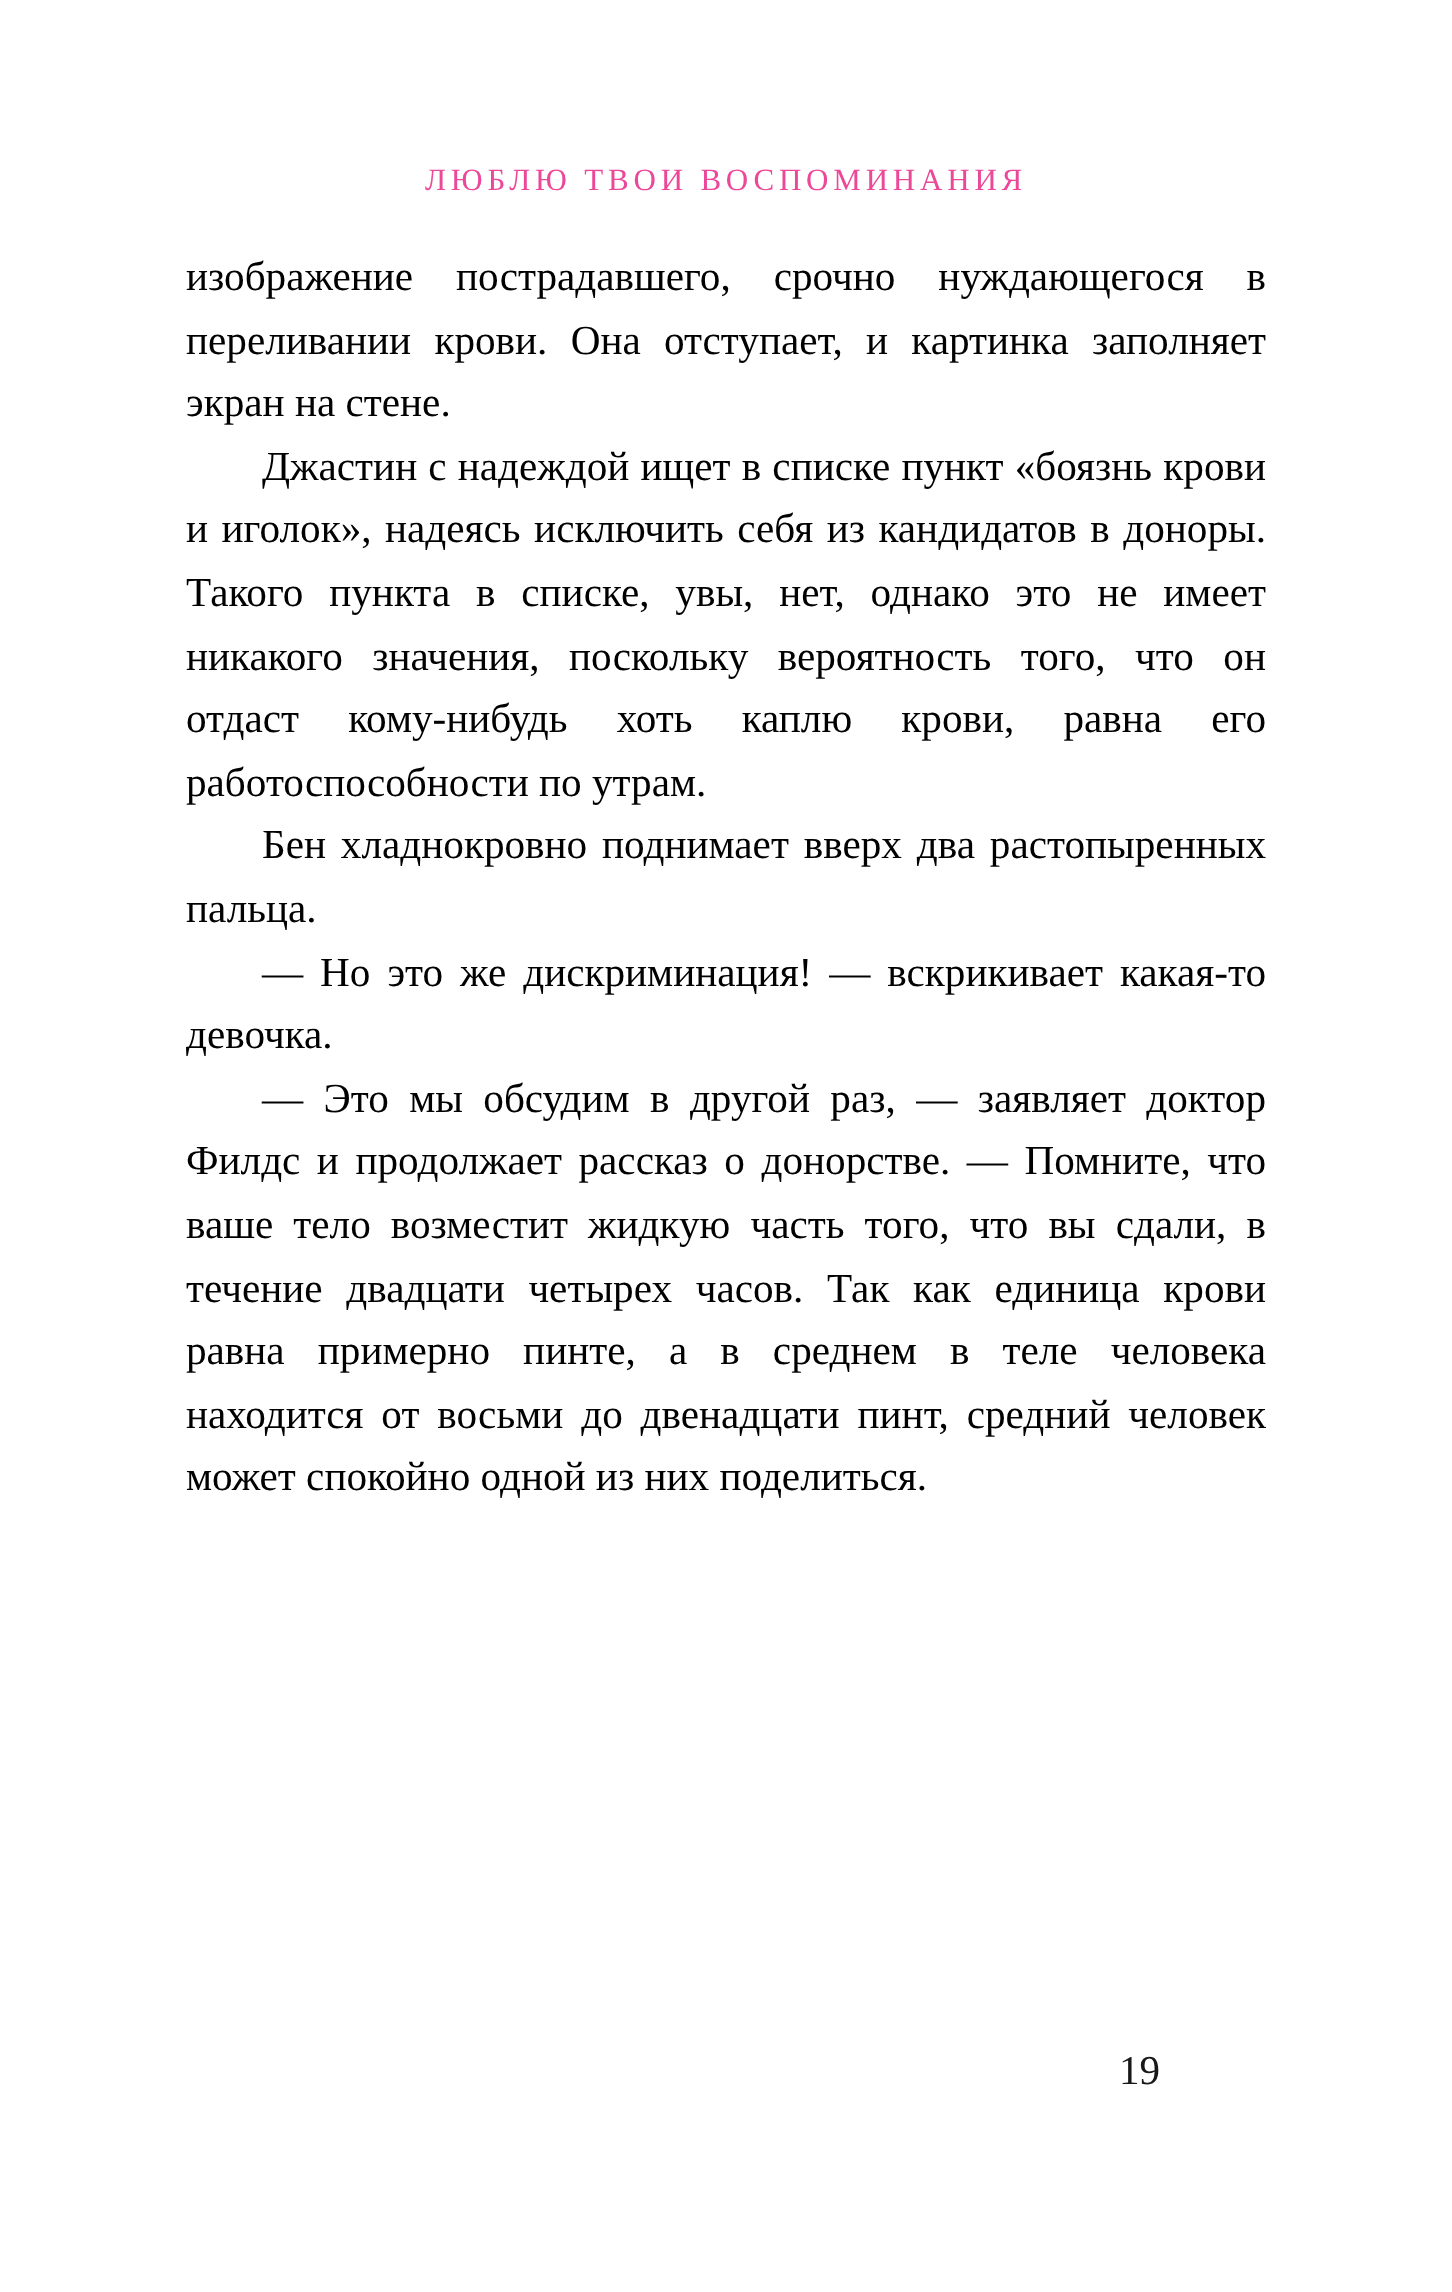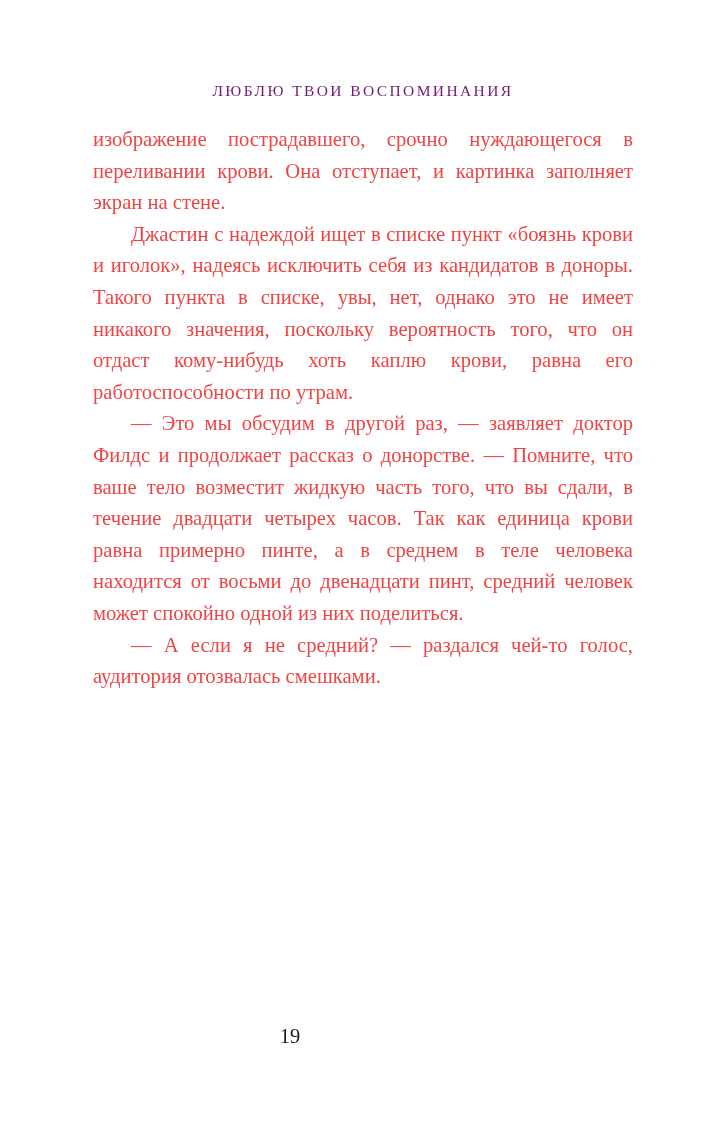--- a/index.html
+++ b/index.html
@@ -26,60 +26,61 @@
   .running-head {
     position: absolute;
     left: 0;
     top: 82px;
     width: 726px;
     text-align: center;
     font-size: 15.5px;
     letter-spacing: 2.4px;
     font-variant: small-caps;
     text-transform: uppercase;
-    color: #701a75;
+    color: #ec4899;
     font-family: "Liberation Serif", "DejaVu Serif", serif;
   }
   .text-column {
     position: absolute;
     left: 93px;
     top: 124px;
     width: 540px;
   }
   .text-column p {
     margin: 0;
     font-size: 20.6px;
     line-height: 31.6px;
     text-align: justify;
     text-justify: inter-word;
     hyphens: manual;
-    color: #ef4444;
+    color: #000000;
   }
   .text-column p.indent {
     text-indent: 38px;
   }
   .folio {
     position: absolute;
     left: 0;
     top: 1025px;
     width: 580px;
-    text-align: center;
+    text-align: right;
     font-size: 20.5px;
     color: #16181a;
   }
 </style>
 </head>
 <body>
 
 <div class="page">
 
   <div class="running-head">Люблю твои воспоминания</div>
 
   <div class="text-column">
     <p>изображение пострадавшего, срочно нуждающегося в переливании крови. Она отступает, и картинка заполняет экран на стене.</p>
     <p class="indent">Джастин с надеждой ищет в списке пункт «боязнь крови и иголок», надеясь исключить себя из кандидатов в доноры. Такого пункта в списке, увы, нет, однако это не имеет никакого значения, поскольку вероятность того, что он отдаст кому-нибудь хоть каплю крови, равна его работоспособности по утрам.</p>
+    <p class="indent">Бен хладнокровно поднимает вверх два растопыренных пальца.</p>
+    <p class="indent">— Но это же дискриминация! — вскрикивает какая-то девочка.</p>
     <p class="indent">— Это мы обсудим в другой раз, — заявляет доктор Филдс и продолжает рассказ о донорстве. — Помните, что ваше тело возместит жидкую часть того, что вы сдали, в течение двадцати четырех часов. Так как единица крови равна примерно пинте, а в среднем в теле человека находится от восьми до двенадцати пинт, средний человек может спокойно одной из них поделиться.</p>
-    <p class="indent">— А если я не средний? — раздался чей-то голос, аудитория отозвалась смешками.</p>
   </div>
 
   <div class="folio">19</div>
 
 </div>
 
 </body></html>

